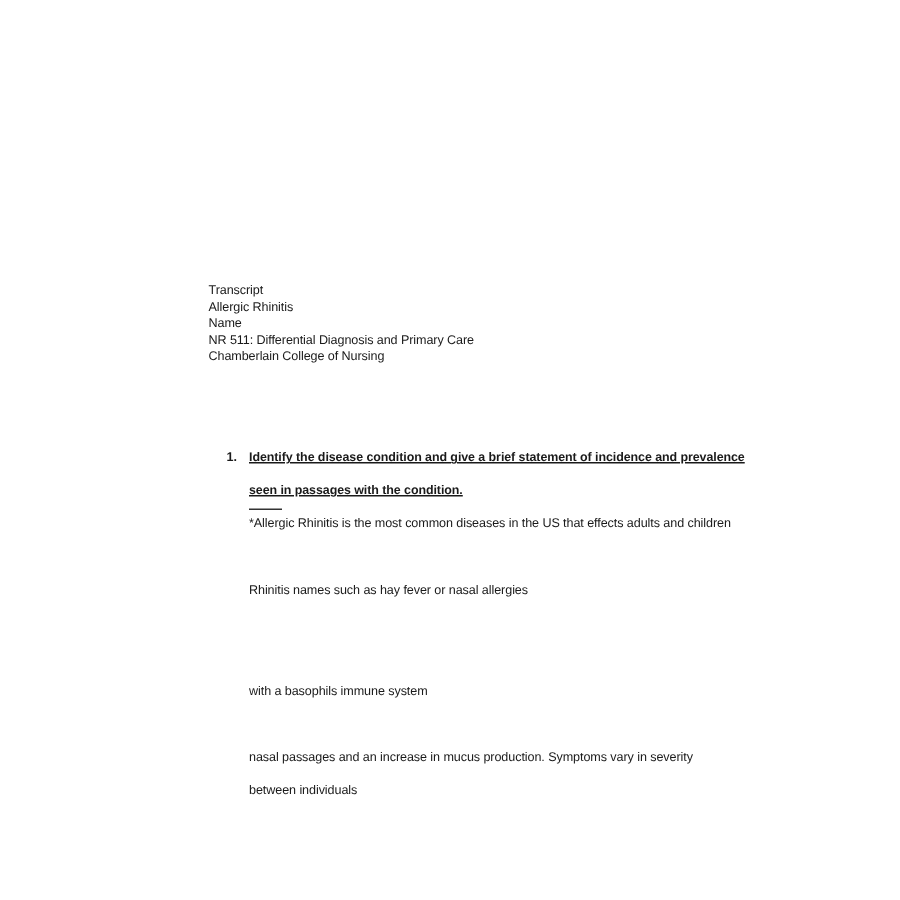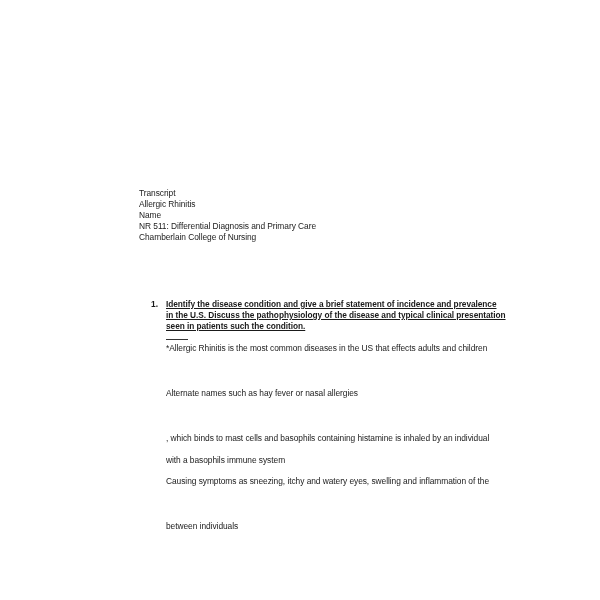--- a/index.html
+++ b/index.html
@@ -19,25 +19,23 @@
 <div class="page">
 
   <div class="line header-line" style="top:188px">Transcript</div>
   <div class="line header-line" style="top:199px">Allergic Rhinitis</div>
   <div class="line header-line" style="top:210px">Name</div>
   <div class="line header-line" style="top:221px">NR 511: Differential Diagnosis and Primary Care</div>
   <div class="line header-line" style="top:232px">Chamberlain College of Nursing</div>
 
   <div class="q-num" style="top:299px">1.</div>
   <div class="line q-line" style="top:299px">Identify the disease condition and give a brief statement of incidence and prevalence</div>
-  <div class="line q-line" style="top:310px">in the U.S.  Discuss the pathophysiology of the disease and typical clinical presentation</div>
-  <div class="line q-line" style="top:321px">seen in patients such the condition.</div>
+  <div class="line q-line" style="top:321px">seen in passages with the condition.</div>
 
   <div class="rule"></div>
 
   <div class="line para" style="top:343px">*Allergic Rhinitis is the most common diseases in the US that effects adults and children</div>
-  <div class="line para" style="top:388px">Alternate names such as hay fever or nasal allergies</div>
-  <div class="line para" style="top:433px">, which binds to mast cells and basophils containing histamine is inhaled by an individual</div>
+  <div class="line para" style="top:388px">Rhinitis names such as hay fever or nasal allergies</div>
   <div class="line para" style="top:455px">with a basophils immune system</div>
-  <div class="line para" style="top:476px">Causing symptoms as sneezing, itchy and watery eyes, swelling and inflammation of the</div>
+  <div class="line para" style="top:499px">nasal passages and an increase in mucus production. Symptoms vary in severity</div>
   <div class="line para" style="top:521px">between individuals</div>
 
 </div>
 
 </body></html>

